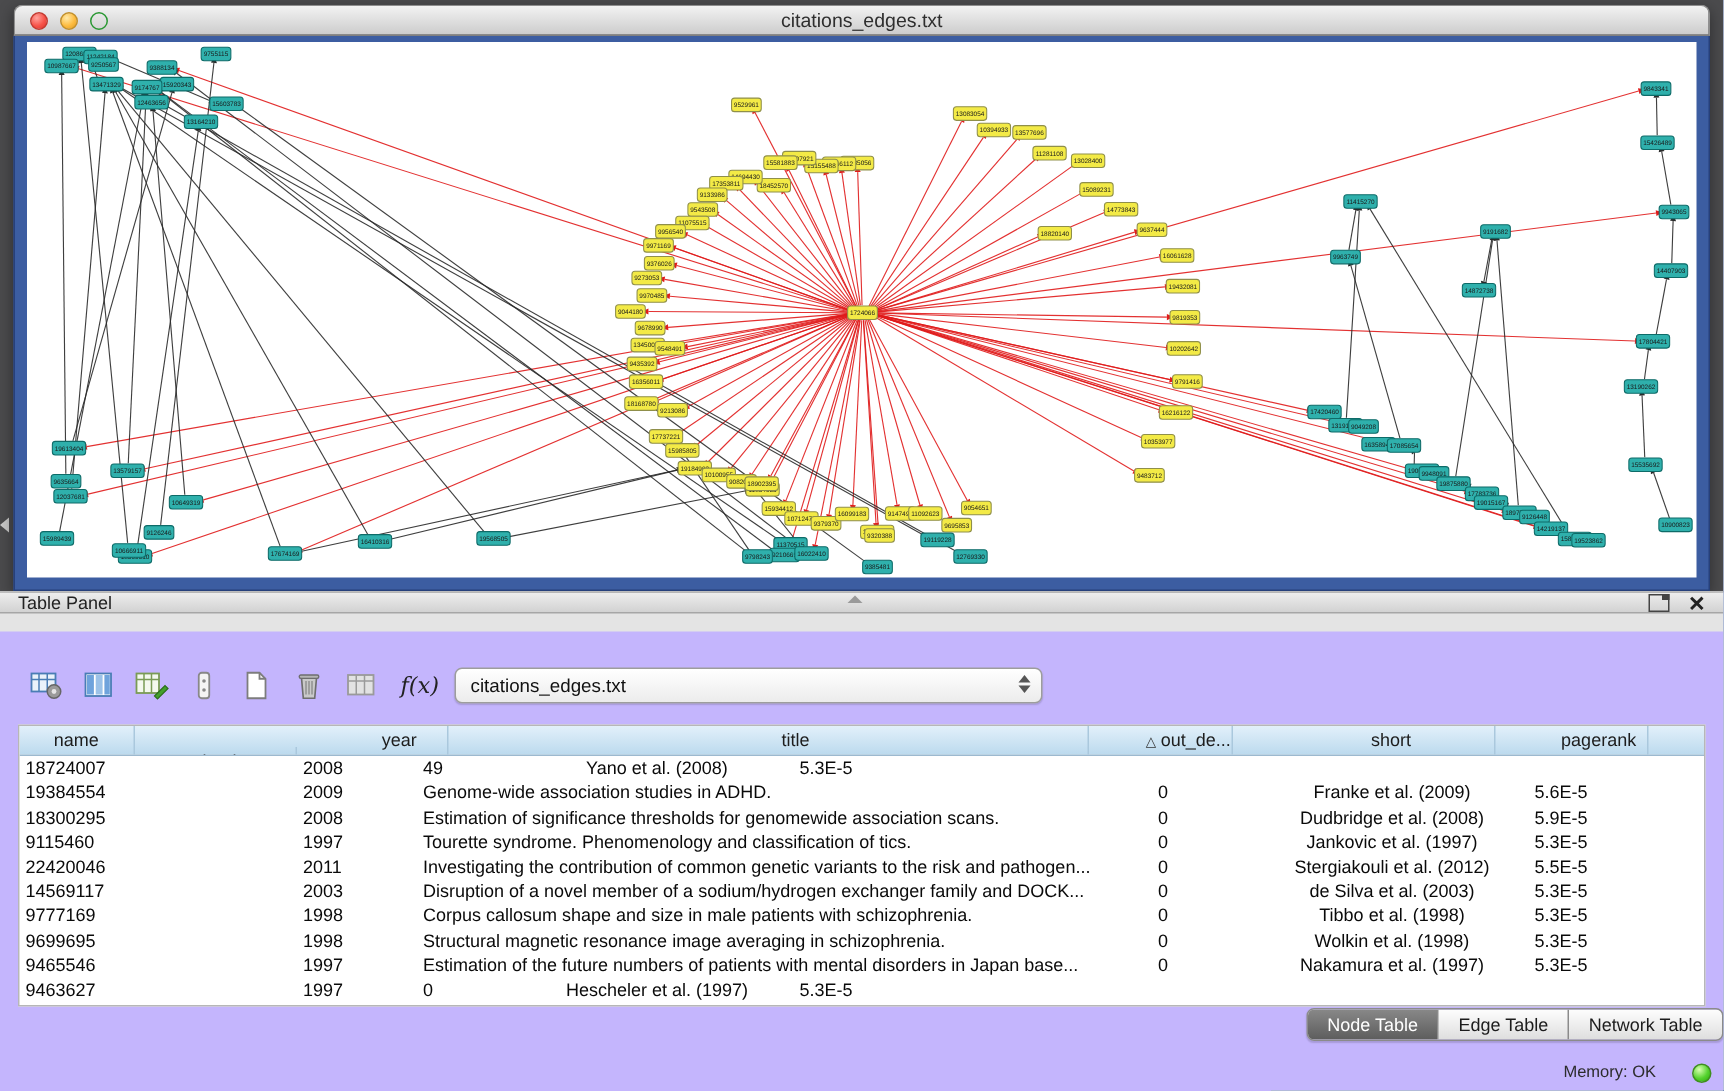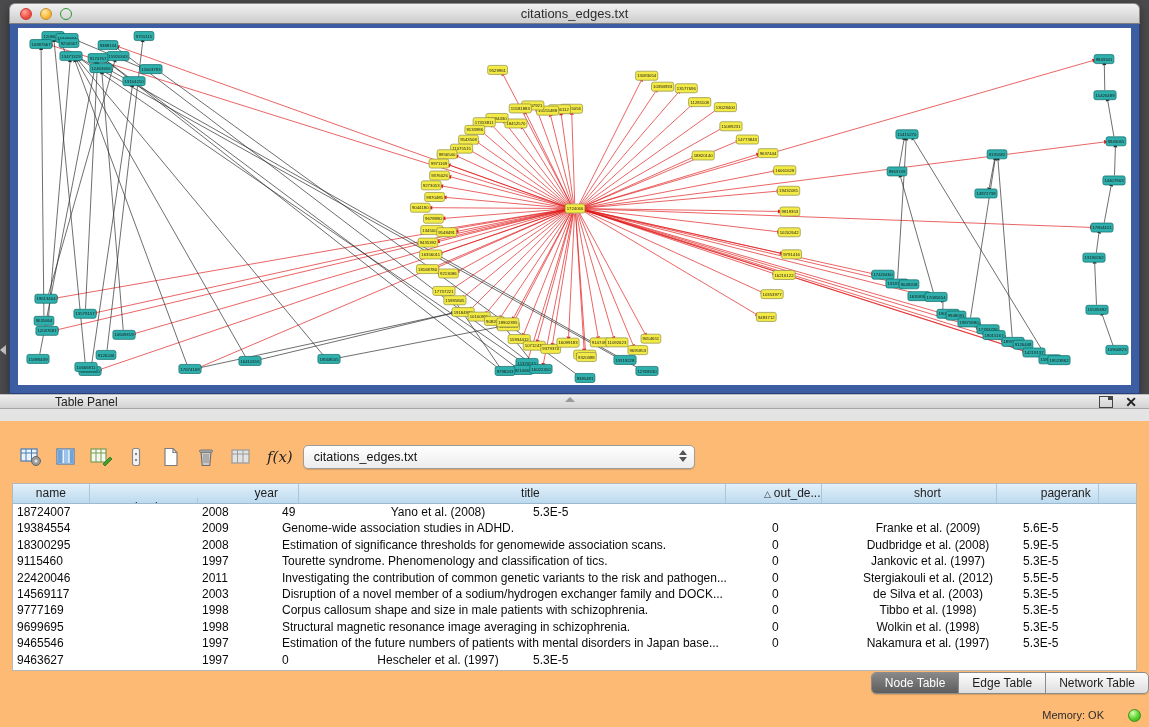--- a/index.html
+++ b/index.html
@@ -14,30 +14,30 @@
   .lights{display:flex;gap:8px;padding-left:10px;z-index:2;}
   .light{width:12px;height:12px;border-radius:50%;box-sizing:border-box;}
   .light.red{background:radial-gradient(circle at 35% 30%,#ffa39d,#f7544a 55%,#d9352c);border:1px solid #c33a31;}
   .light.yellow{background:radial-gradient(circle at 35% 30%,#ffe9a8,#fdbc40 55%,#de9b26);border:1px solid #c2902c;}
   .light.green{background:radial-gradient(circle at 35% 30%,#b6f4a6,#34c84a 55%,#23a234;border:1px solid #2a9833;);border:1px solid #2a9833;}
   .win-title{position:absolute;left:0;right:0;text-align:center;font-size:13px;color:#2e2e2e;}
   .net-frame{height:370px;background:#3c5da1;border-left:1px solid #26407b;border-right:1px solid #26407b;border-bottom:1px solid #26407b;padding:4px 8px 8px 8px;box-sizing:border-box;}
   .net-canvas{width:100%;height:100%;background:#ffffff;display:block;}
 
   
-  .tp-header{position:absolute;top:394px;left:0;width:1149px;height:15px;background:linear-gradient(#eeeeee,#d2d2d2);border-top:1px solid #bdbdbd;border-bottom:1px solid #a6a6a6;display:flex;align-items:center;box-sizing:border-box;padding-left:43px;}
+  .tp-header{position:absolute;top:394px;left:0;width:1149px;height:15px;background:linear-gradient(#eeeeee,#d2d2d2);border-top:1px solid #bdbdbd;border-bottom:1px solid #a6a6a6;display:flex;align-items:center;box-sizing:border-box;}
   .tp-title{font-size:12px;color:#222;padding-left:12px;}
   .tp-icons{margin-left:auto;display:flex;align-items:center;gap:12px;padding-right:12px;}
   .float-ic{width:12px;height:10px;border:1.5px solid #444;position:relative;}
   .float-ic::after{content:"";position:absolute;right:-1px;top:-1px;width:5px;height:4px;background:#444;}
   .close-ic{font-size:14px;font-weight:bold;color:#222;line-height:14px;}
   .divider-knob{position:absolute;top:2px;left:565px;width:0;height:0;border-left:5px solid transparent;border-right:5px solid transparent;border-bottom:5px solid #9a9a9a;}
 
   
-  .panel-body{position:absolute;top:421px;left:0;width:1149px;height:306px;background:#fdba74;}
+  .panel-body{position:absolute;top:421px;left:0;width:1149px;height:306px;background:#c4b5fd;}
   .toolbar{position:absolute;top:21px;left:16px;height:30px;display:flex;align-items:center;}
   .tool-btn{width:30px;height:28px;display:flex;align-items:center;justify-content:center;margin-right:5px;}
   .fx{font-family:"DejaVu Serif", serif;font-style:italic;font-size:15px;color:#222;margin:0 10px 0 6px;}
   .combo{width:392px;height:24px;background:linear-gradient(#ffffff,#ececec);border:1px solid #9d9d9d;border-radius:5px;display:flex;align-items:center;font-size:12.5px;color:#111;padding-left:10px;box-sizing:border-box;position:relative;box-shadow:0 1px 1px rgba(0,0,0,.15);}
   .combo-arrows{position:absolute;right:7px;top:4px;display:flex;flex-direction:column;gap:2px;}
   .combo-arrows .up{width:0;height:0;border-left:4px solid transparent;border-right:4px solid transparent;border-bottom:5px solid #555;}
   .combo-arrows .dn{width:0;height:0;border-left:4px solid transparent;border-right:4px solid transparent;border-top:5px solid #555;}
 
   
   .table-wrap{position:absolute;top:62px;left:12px;width:1125px;height:188px;background:#fff;border:1px solid #b7b7b7;overflow:hidden;box-sizing:border-box;}

